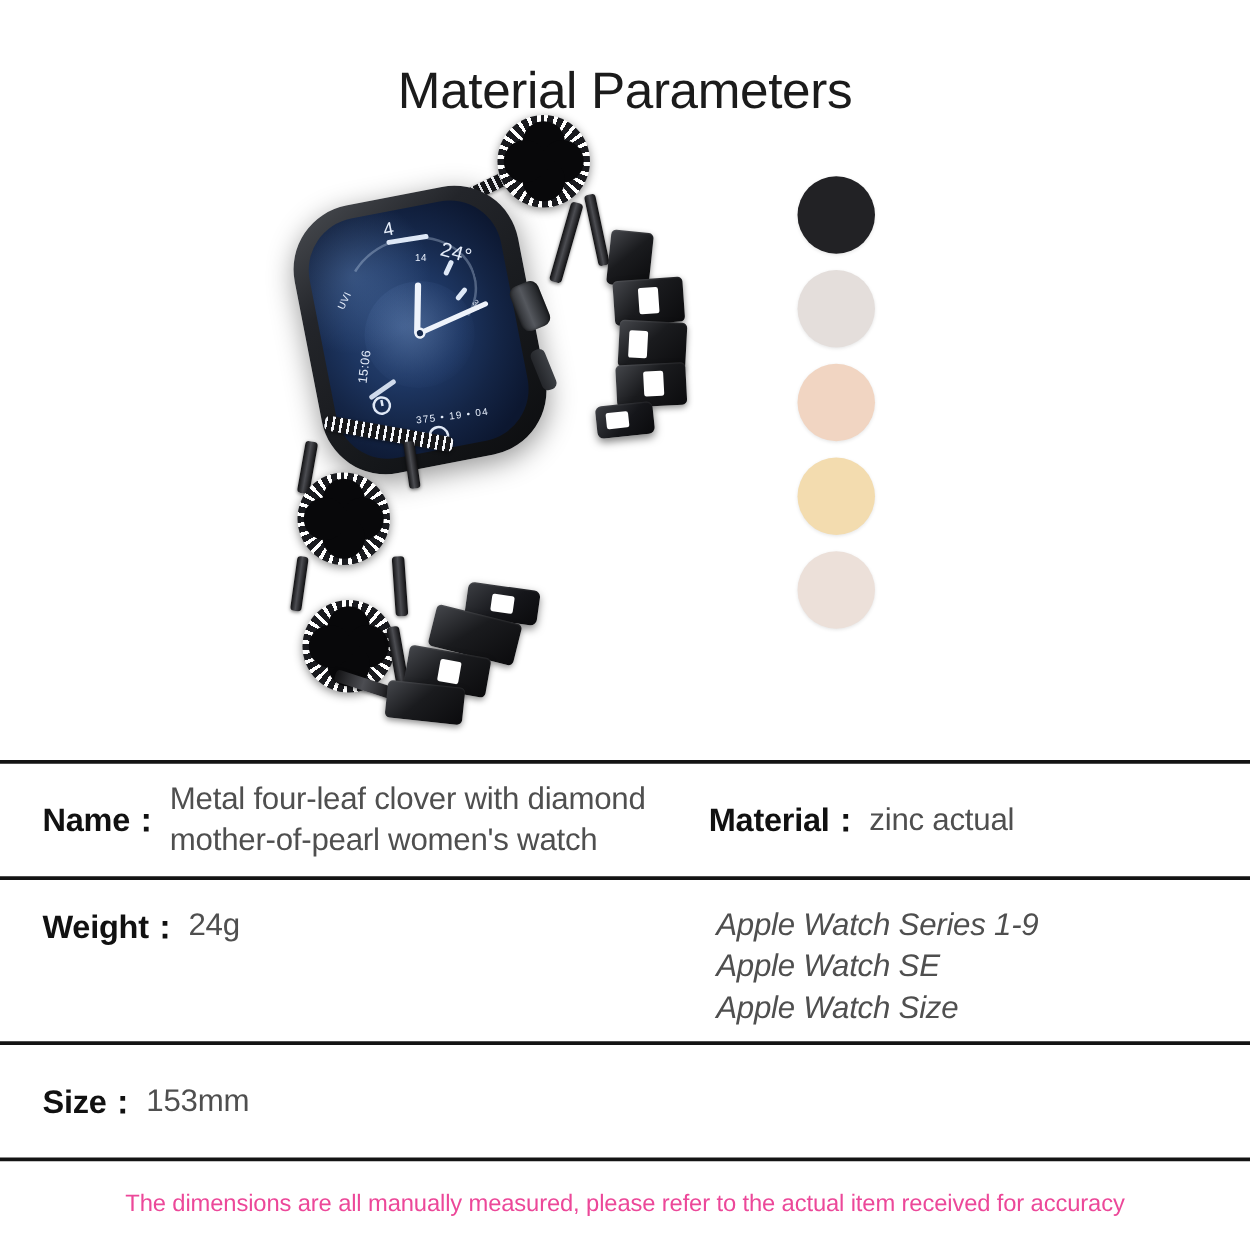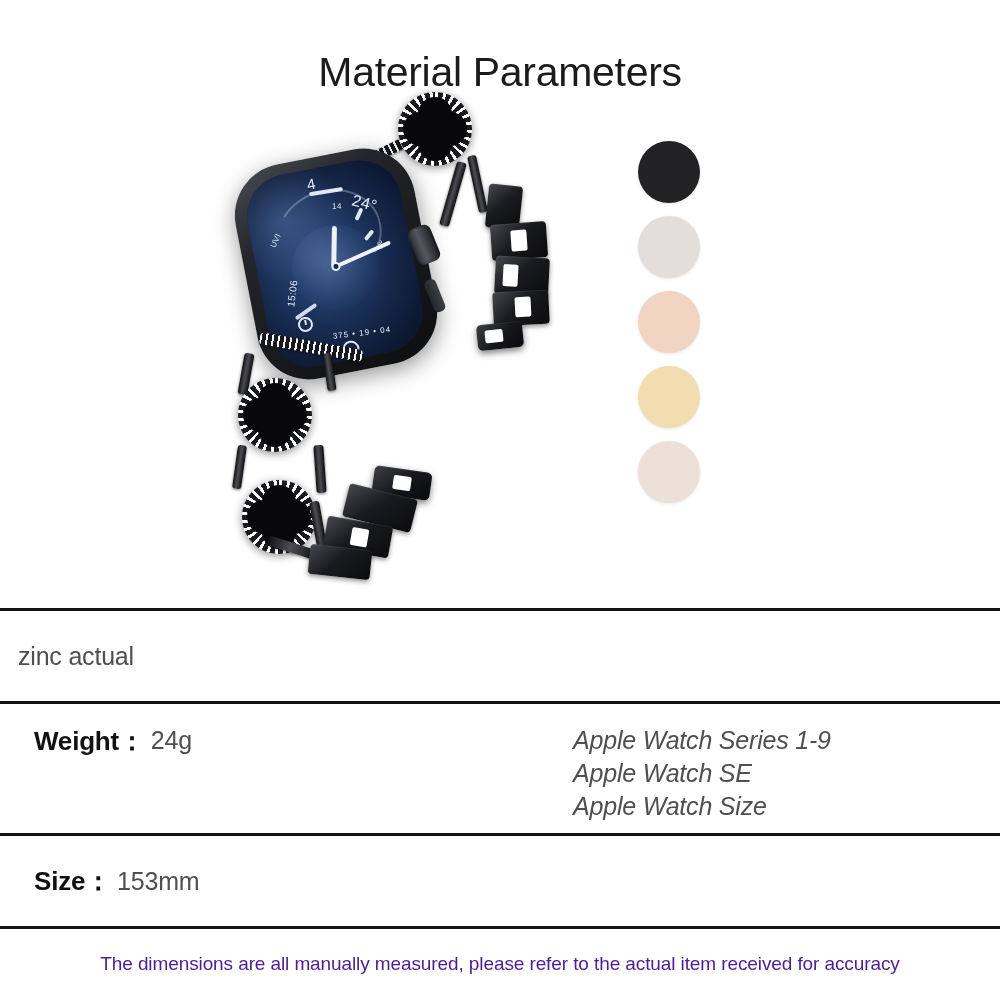--- a/index.html
+++ b/index.html
@@ -290,21 +290,21 @@
   .val.two-line { max-width: 420px; }
   .val-list { list-style: none; }
   .val-list li { white-space: nowrap; font-style: italic; }
 
   .footnote {
     width: 1000px;
     text-align: center;
     padding-top: 24px;
     font-size: 19px;
     font-weight: 400;
-    color: #4c1d95;
+    color: #ec4899;
     letter-spacing: -0.1px;
   }
 </style>
 </head>
 <body>
 
 <div class="page-title">Material Parameters</div>
 
 <div class="hero">
 
@@ -409,21 +409,29 @@
     <div class="swatch" style="background: rgb(228, 222, 219);"></div>
     <div class="swatch" style="background: rgb(241, 213, 194);"></div>
     <div class="swatch" style="background: rgb(243, 220, 175);"></div>
     <div class="swatch" style="background: rgb(236, 224, 217);"></div>
   </div>
 </div>
 
 <div class="spec-table">
 
   <div class="spec-row row-name">
+    <div class="cell col-left">
+      <span class="lbl">Name：</span>
+      <span class="val two-line">
+        <span>Metal four-leaf clover with diamond</span><br>
+        <span>mother-of-pearl women's watch</span>
+      </span>
+    </div>
     <div class="cell col-right">
+      <span class="lbl">Material：</span>
       <span class="val">zinc actual</span>
     </div>
   </div>
 
   <div class="spec-row row-weight">
     <div class="cell col-left top-align">
       <span class="lbl">Weight：</span>
       <span class="val">24g</span>
     </div>
     <div class="cell col-right top-align">

